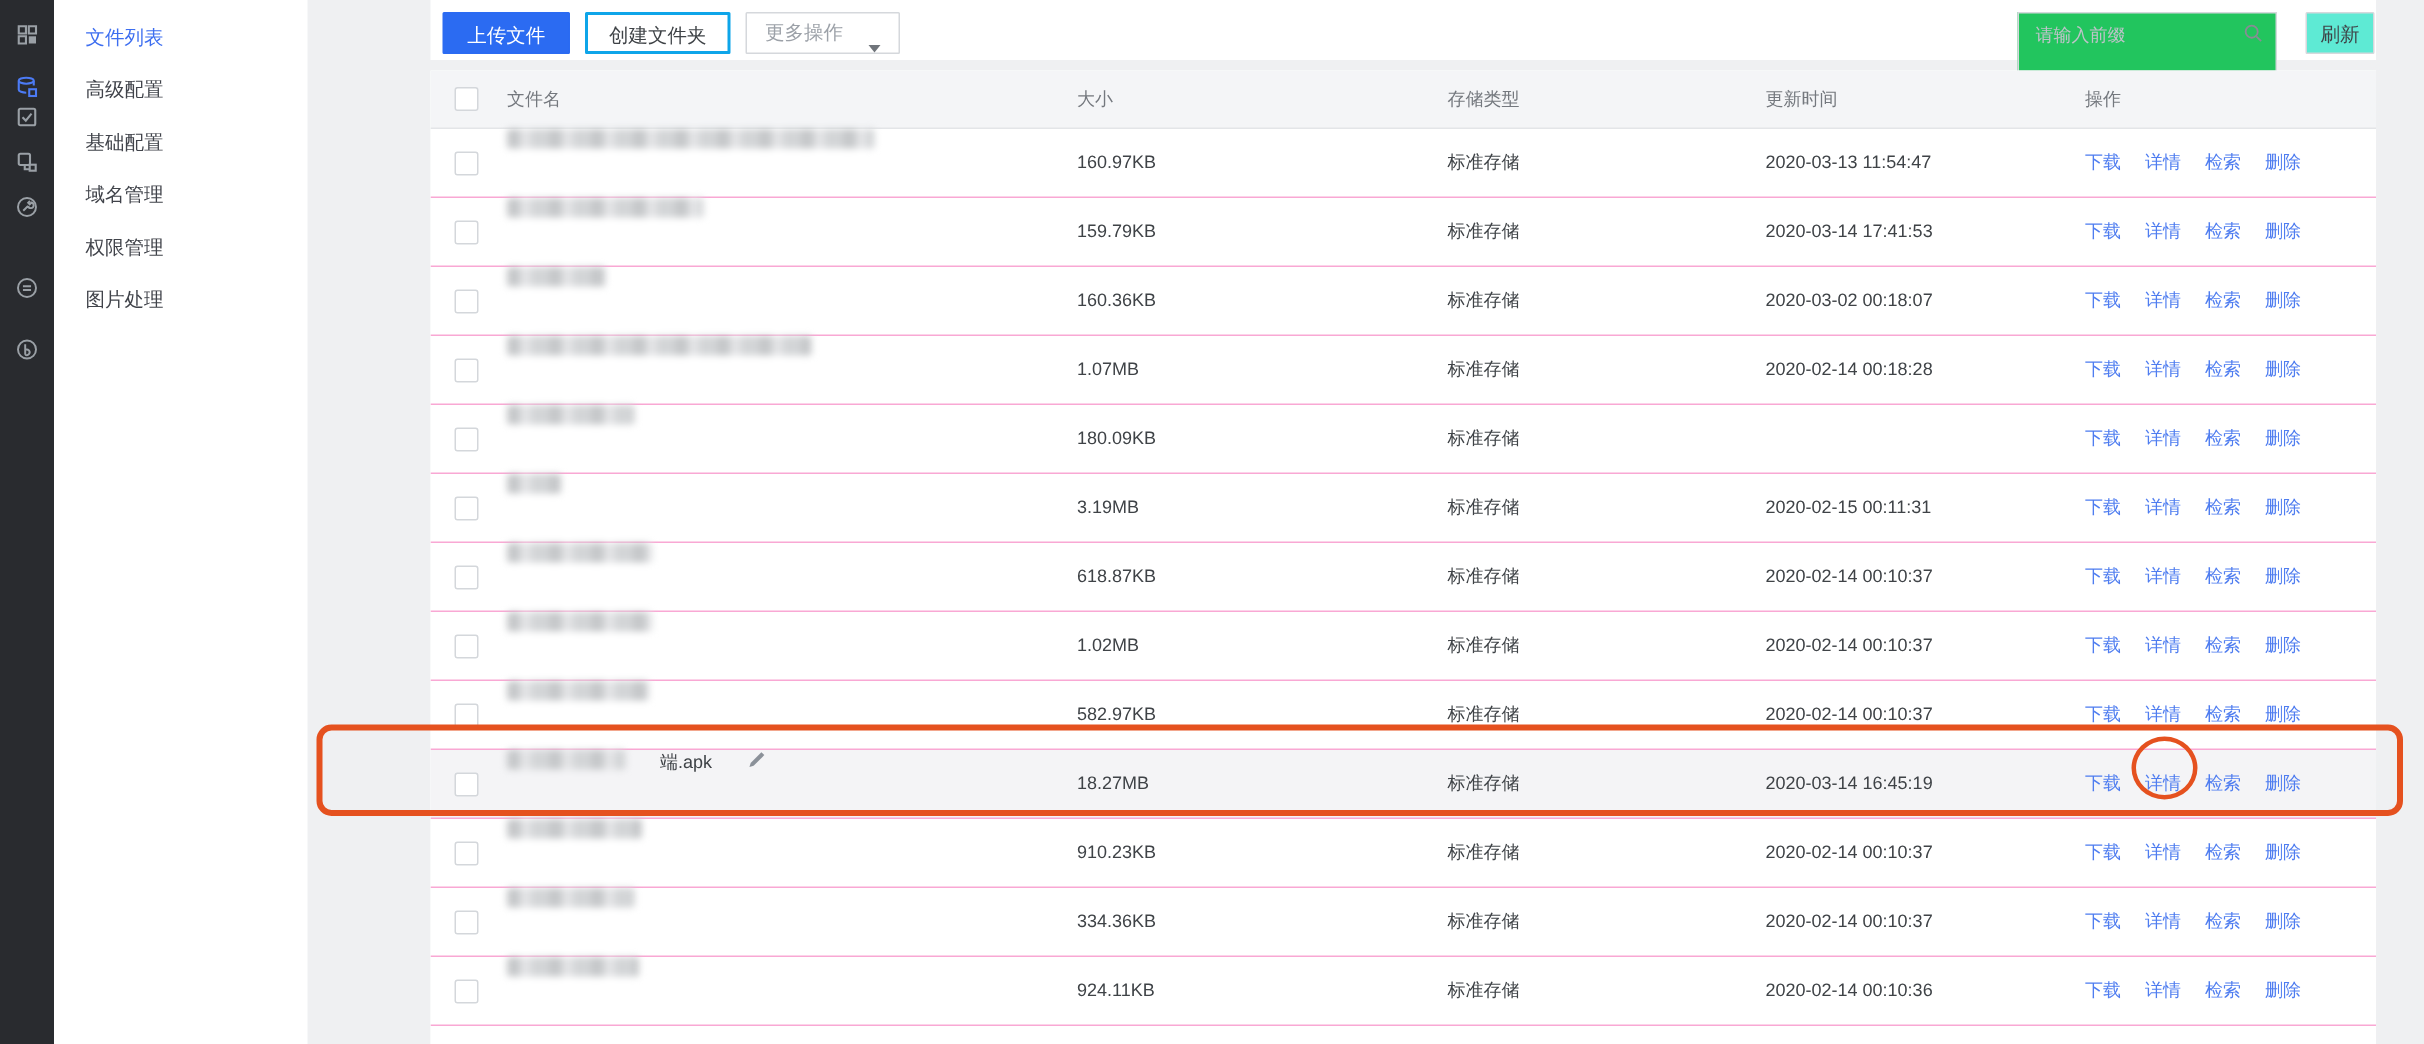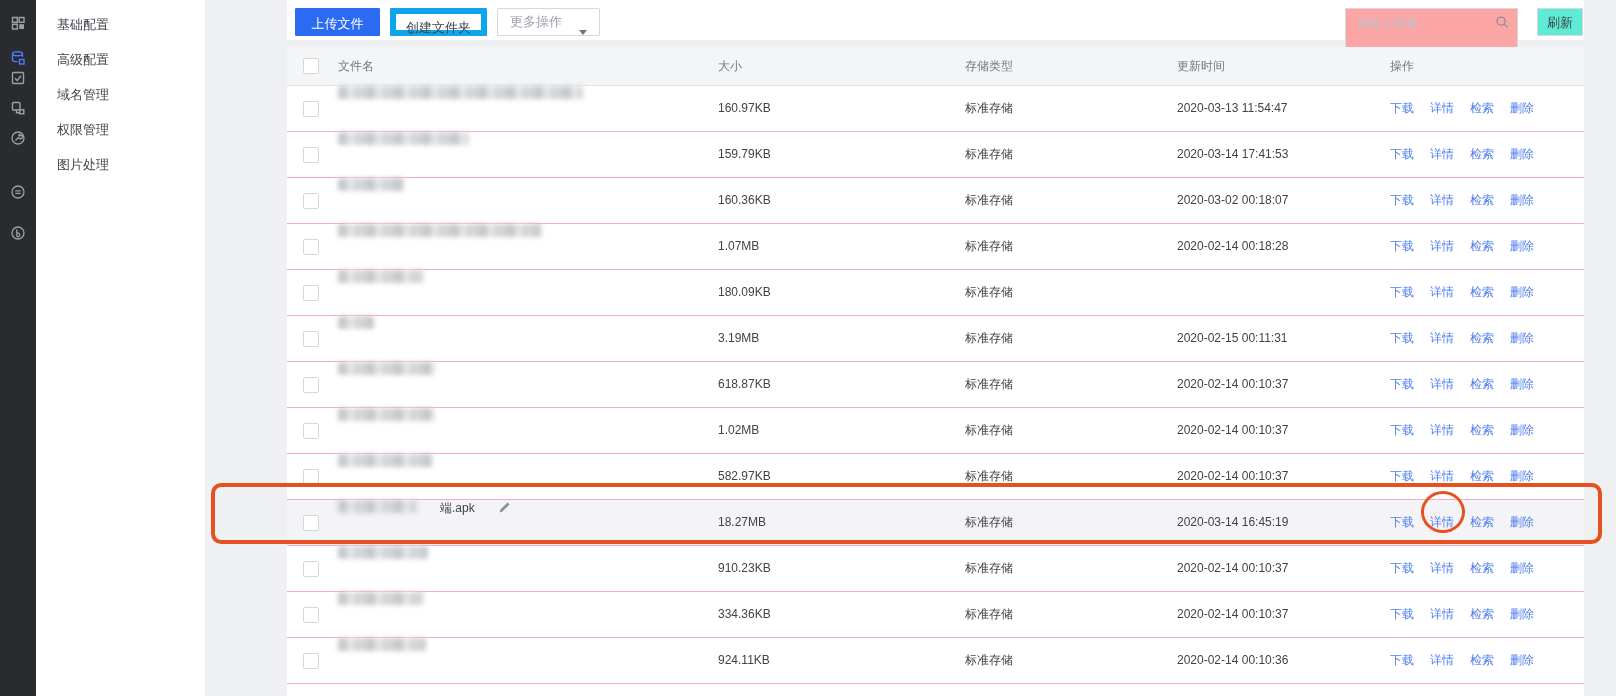--- a/index.html
+++ b/index.html
@@ -17,26 +17,26 @@
   .nav-item{height:35px;line-height:35px;padding-left:21px;font-size:13px;color:#40434A;cursor:pointer;}
   .nav-list{padding-top:7px;}
   .nav-item.active{color:#3D6EF0;}
 
   
   .content{position:absolute;left:287px;top:0;width:1297px;height:696px;}
   .toolbar{position:absolute;left:0;top:0;width:100%;height:40px;background:#FFFFFF;}
   .btn{position:absolute;top:8px;height:28px;box-sizing:border-box;font-size:13px;text-align:center;
        line-height:26px;cursor:pointer;border-radius:1px;font-family:inherit;}
   .btn-primary{left:8px;width:85px;background:#2B6BF2;border:1px solid #2B6BF2;color:#fff;line-height:27px;}
-  .btn-create{left:103px;width:97px;background:#fff;border:6px solid #0ea5e9;color:#3F4347;}
+  .btn-create{left:103px;width:97px;background:#fff;border:2px solid #0ea5e9;color:#3F4347;}
   .btn-more{left:210px;width:103px;background:#fff;border:1px solid #D5D8DC;color:#9CA1A8;
             display:flex;align-items:flex-end;justify-content:space-between;padding:0 12px;}
   .caret{width:0;height:0;border-left:4px solid transparent;border-right:4px solid transparent;
          border-top:5px solid #70757B;}
-  .search-box{position:absolute;left:1058px;top:8px;width:173px;height:40px;background:#fca5a5;
+  .search-box{position:absolute;left:1058px;top:8px;width:173px;height:40px;background:#22c55e;
               border:1px solid #D5D8DC;box-sizing:border-box;}
   .search-box input{border:0;outline:none;width:135px;height:24px;margin:1px 0 0 9px;font-size:12px;
                     color:#3F4347;font-family:inherit;background:transparent;}
   .search-box input::placeholder{color:#BFC3C9;}
   .search-icon{position:absolute;right:8px;top:6px;width:14px;height:14px;color:#878D94;cursor:pointer;}
   .btn-refresh{left:1250px;width:46px;background:#5eead4;border:1px solid #D5D8DC;color:#3F4347;}
 
   
   .table-card{position:absolute;left:0;top:47px;width:100%;height:649px;background:#fff;overflow:hidden;}
   .thead{position:relative;height:38px;background:#F4F5F7;border-bottom:1px solid #E3E5E8;}
@@ -111,22 +111,23 @@
     <span class="rail-btn" style="top:225px">
       <svg viewBox="0 0 16 16" fill="none" stroke="currentColor" stroke-width="1.3">
         <circle cx="8" cy="8" r="6"></circle>
         <path d="M6.8 4.5v7M6.8 8.3a1.9 1.9 0 110 3.2"></path>
       </svg>
     </span>
   </aside>
 
   <nav class="subnav">
     <div class="nav-list">
+      <div class="nav-item active">文件列表</div>
+      <div class="nav-item">高级配置</div>
       <div class="nav-item">基础配置</div>
-      <div class="nav-item">高级配置</div>
       <div class="nav-item">域名管理</div>
       <div class="nav-item">权限管理</div>
       <div class="nav-item">图片处理</div>
     </div>
   </nav>
 
   <main class="content">
     <div class="toolbar">
       <button class="btn btn-primary">上传文件</button>
       <button class="btn btn-create">创建文件夹</button>

